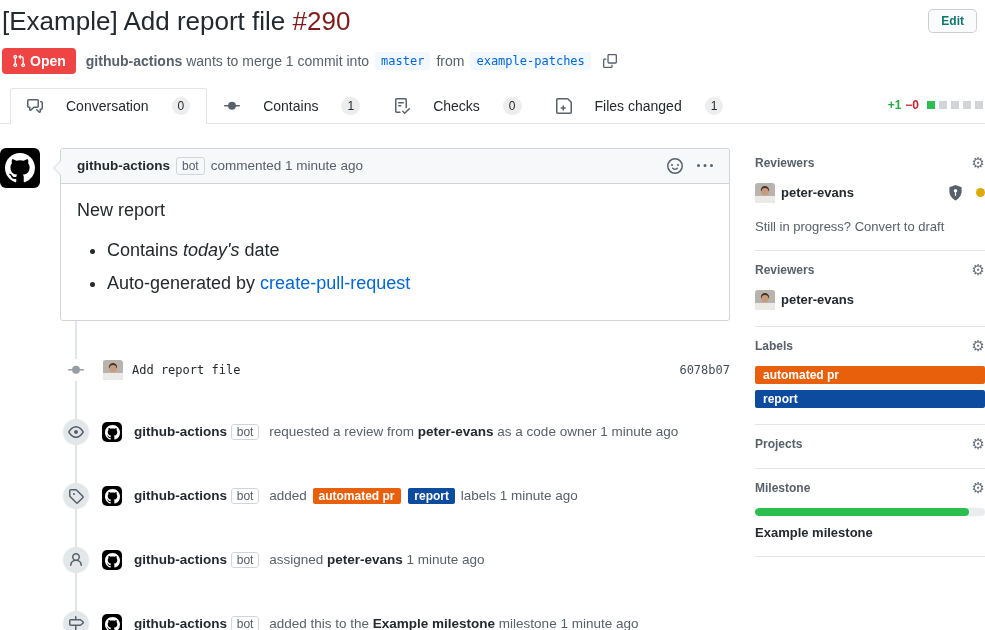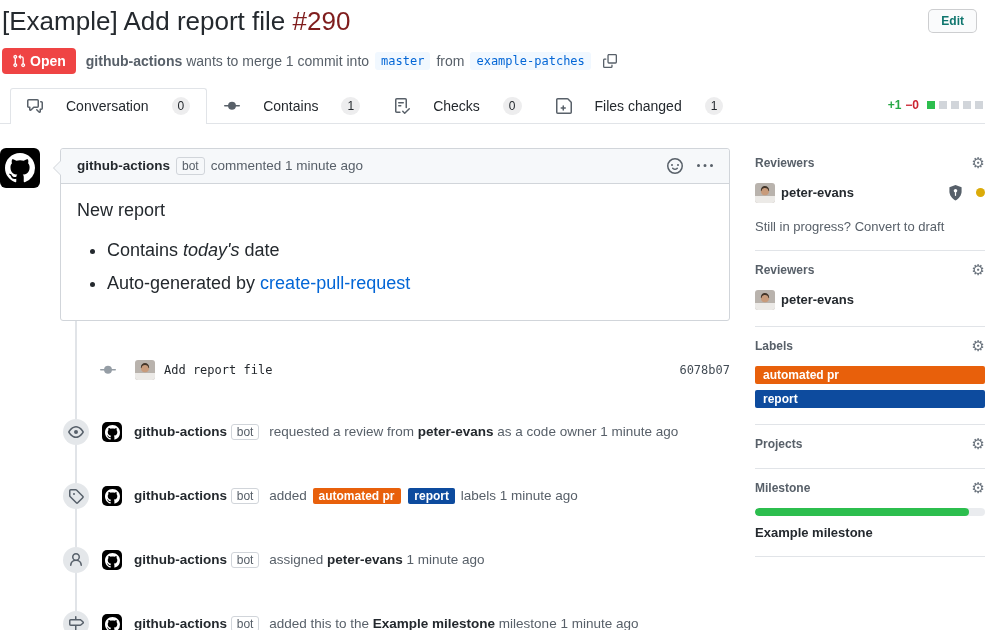--- a/index.html
+++ b/index.html
@@ -1,18 +1,18 @@
 <!DOCTYPE html>
 <html><head>
 <meta charset="utf-8">
 <style>
   * { margin:0; padding:0; box-sizing:border-box; }
   html,body { width:985px; height:630px; overflow:hidden; background:#fff;
     font-family:"Liberation Sans","DejaVu Sans",sans-serif; color:#24292e; }
-  .mono { font-family:"DejaVu Sans Mono","Liberation Mono",monospace;margin-left:32px; }
+  .mono { font-family:"DejaVu Sans Mono","Liberation Mono",monospace; }
 
   
   .pr-header { display:flex; justify-content:space-between; align-items:flex-start; padding:5px 8px 0 2px; }
   .pr-title { font-size:26px; font-weight:400; line-height:1.25; }
   .pr-number { color:#7f1d1d; font-weight:300; }
   .btn-edit { font-size:12px; font-weight:600; padding:4px 12px; background:#fafbfc;
     border:1px solid rgba(27,31,35,.2); border-radius:5px; color:#0f766e; cursor:pointer; margin-top:4px; }
 
   .pr-meta { display:flex; align-items:center; margin:10px 0 0 2px; font-size:14px; color:#586069; }
   .state-badge { display:inline-flex; align-items:center; gap:4px; color:#fff; font-weight:600;

